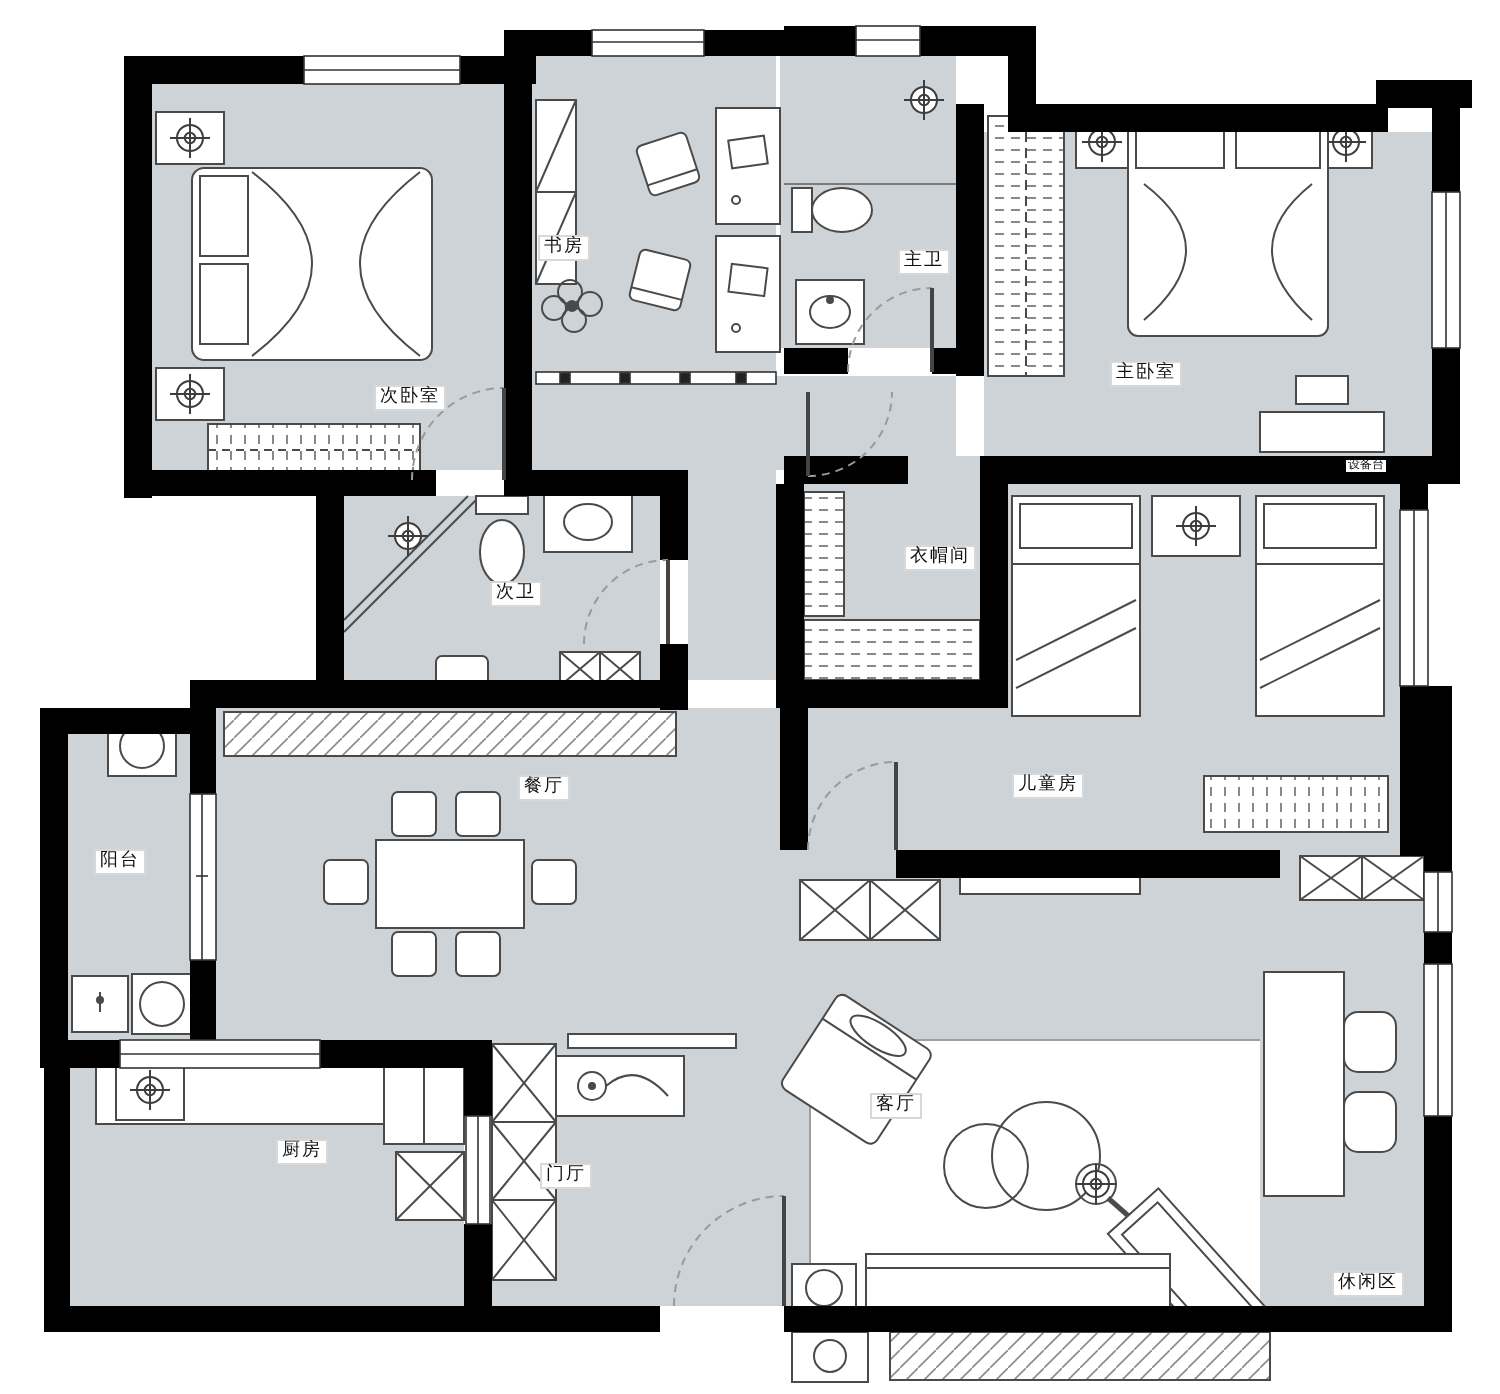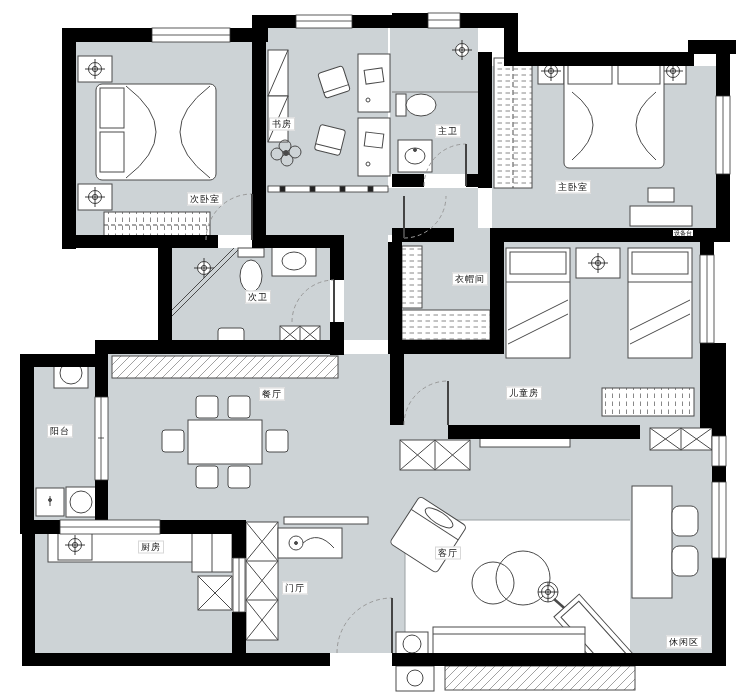--- a/index.html
+++ b/index.html
@@ -389,26 +389,26 @@
       <line x1="466" y1="144" x2="466" y2="186"></line>
       <line x1="404" y1="196" x2="404" y2="238"></line>
       <line x1="448" y1="381" x2="448" y2="425"></line>
       <line x1="392" y1="598" x2="392" y2="653"></line>
     </g>
   </g>
 </svg>
 
 <div class="rlabel" style="left:205px;top:199px">次卧室</div>
 <div class="rlabel" style="left:282px;top:124px">书房</div>
-<div class="rlabel" style="left:448px;top:131px">主卫</div>
+<div class="rlabel" style="left:462px;top:131px">主卫</div>
 <div class="rlabel" style="left:573px;top:187px">主卧室</div>
 <div class="rlabel tiny" style="left:683px;top:233px">设备台</div>
 <div class="rlabel" style="left:258px;top:297px">次卫</div>
 <div class="rlabel" style="left:470px;top:279px">衣帽间</div>
 <div class="rlabel" style="left:524px;top:393px">儿童房</div>
 <div class="rlabel" style="left:272px;top:394px">餐厅</div>
 <div class="rlabel" style="left:60px;top:431px">阳台</div>
-<div class="rlabel" style="left:151px;top:547px">厨房</div>
-<div class="rlabel" style="left:295px;top:588px">门厅</div>
+<div class="rlabel" style="left:151px;top:576px">厨房</div>
+<div class="rlabel" style="left:283px;top:588px">门厅</div>
 <div class="rlabel" style="left:448px;top:553px">客厅</div>
 <div class="rlabel" style="left:684px;top:642px">休闲区</div>
 
 </div>
 
 </body></html>

